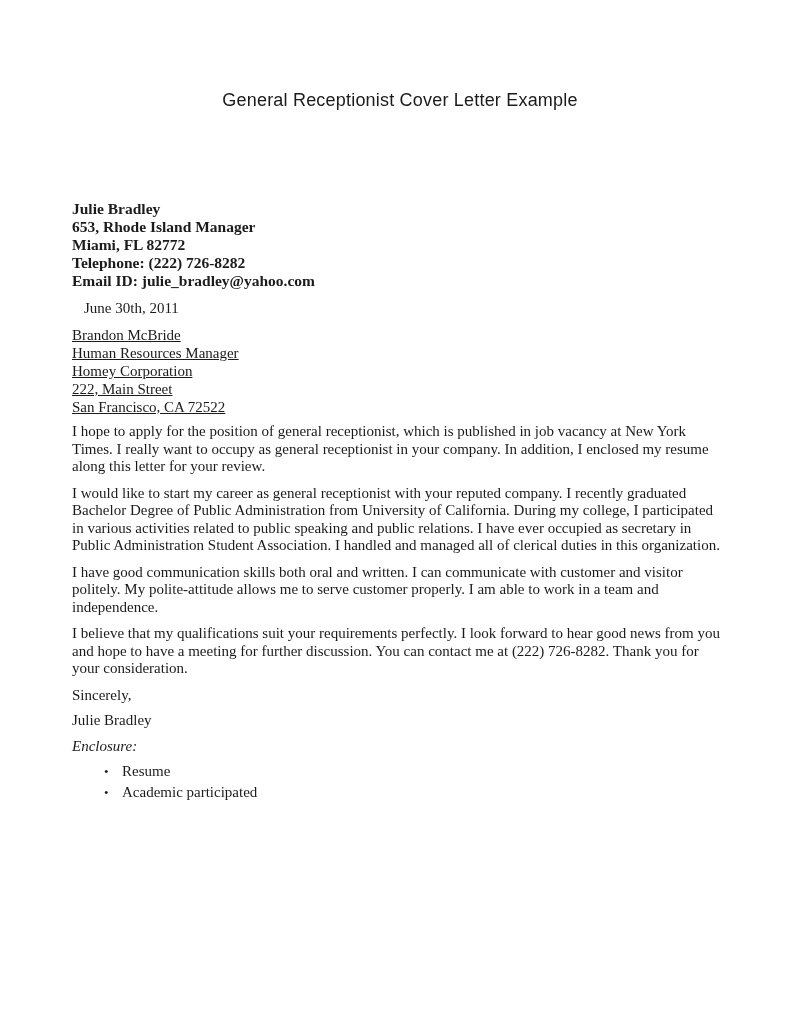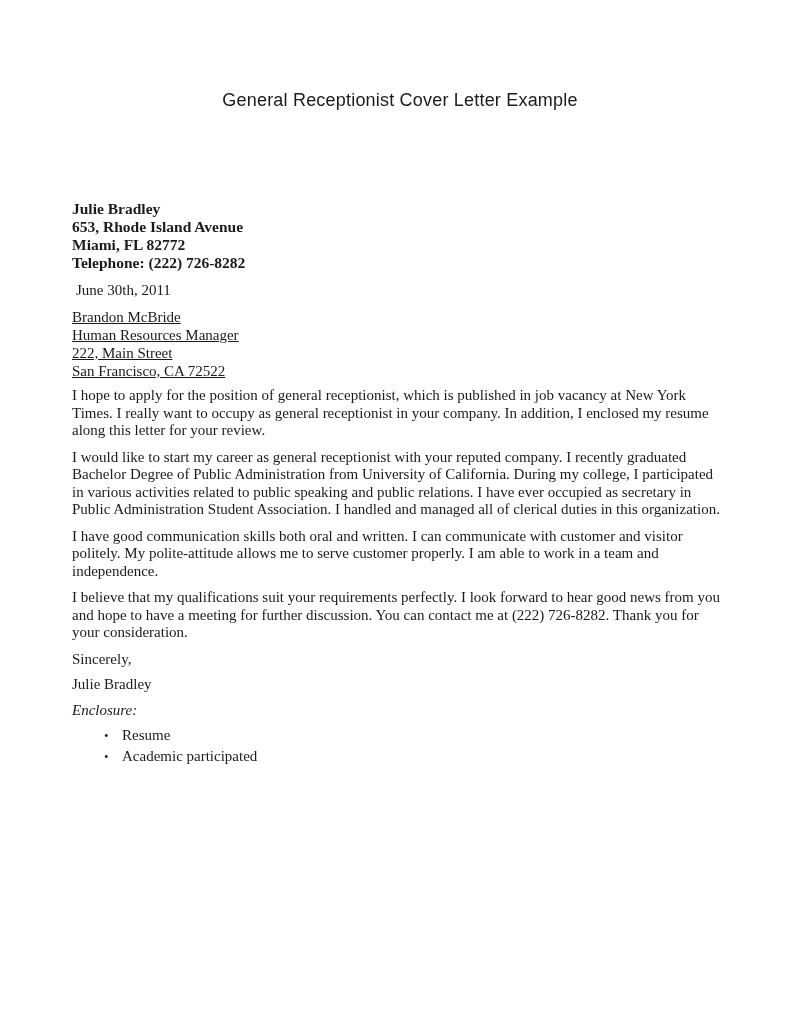--- a/index.html
+++ b/index.html
@@ -32,21 +32,21 @@
     margin: 0 0 89px 0;
     letter-spacing: 0.2px;
   }
   .sender-block {
     font-weight: bold;
     font-size: 15.5px;
     line-height: 18px;
     margin: 0 0 9px 0;
   }
   .date-line {
-    margin: 0 0 9px 4px;
+    margin: 0 0 9px 12px;
     line-height: 18px;
   }
   .recipient-block {
     line-height: 18px;
     margin: 0 0 7px 0;
     text-decoration: underline;
   }
   p.letter-p {
     margin: 0 0 9px 0;
   }
@@ -73,30 +73,32 @@
 </style>
 </head>
 <body>
 
 <div class="page">
 
   <h1 class="doc-title">General Receptionist Cover Letter Example</h1>
 
   <div class="sender-block">
     <div>Julie Bradley</div>
-    <div>653, Rhode Island Avenue</div>
+    <div>653, Rhode Island Manager</div>
     <div>Miami, FL 82772</div>
     <div>Telephone: (222) 726-8282</div>
+    <div>Email ID: julie_bradley@yahoo.com</div>
   </div>
 
   <p class="date-line">June 30th, 2011</p>
 
   <div class="recipient-block">
     <div>Brandon McBride</div>
     <div>Human Resources Manager</div>
+    <div>Homey Corporation</div>
     <div>222, Main Street</div>
     <div>San Francisco, CA 72522</div>
   </div>
 
 
   <p class="letter-p">I hope to apply for the position of general receptionist, which is published in job vacancy at New York Times. I really want to occupy as general receptionist in your company. In addition, I enclosed my resume along this letter for your review.</p>
   <p class="letter-p">I would like to start my career as general receptionist with your reputed company. I recently graduated Bachelor Degree of Public Administration from University of California. During my college, I participated in various activities related to public speaking and public relations. I have ever occupied as secretary in Public Administration Student Association. I handled and managed all of clerical duties in this organization.</p>
   <p class="letter-p">I have good communication skills both oral and written. I can communicate with customer and visitor politely. My polite-attitude allows me to serve customer properly. I am able to work in a team and independence.</p>
   <p class="letter-p">I believe that my qualifications suit your requirements perfectly. I look forward to hear good news from you and hope to have a meeting for further discussion. You can contact me at (222) 726-8282. Thank you for your consideration.</p>
 

